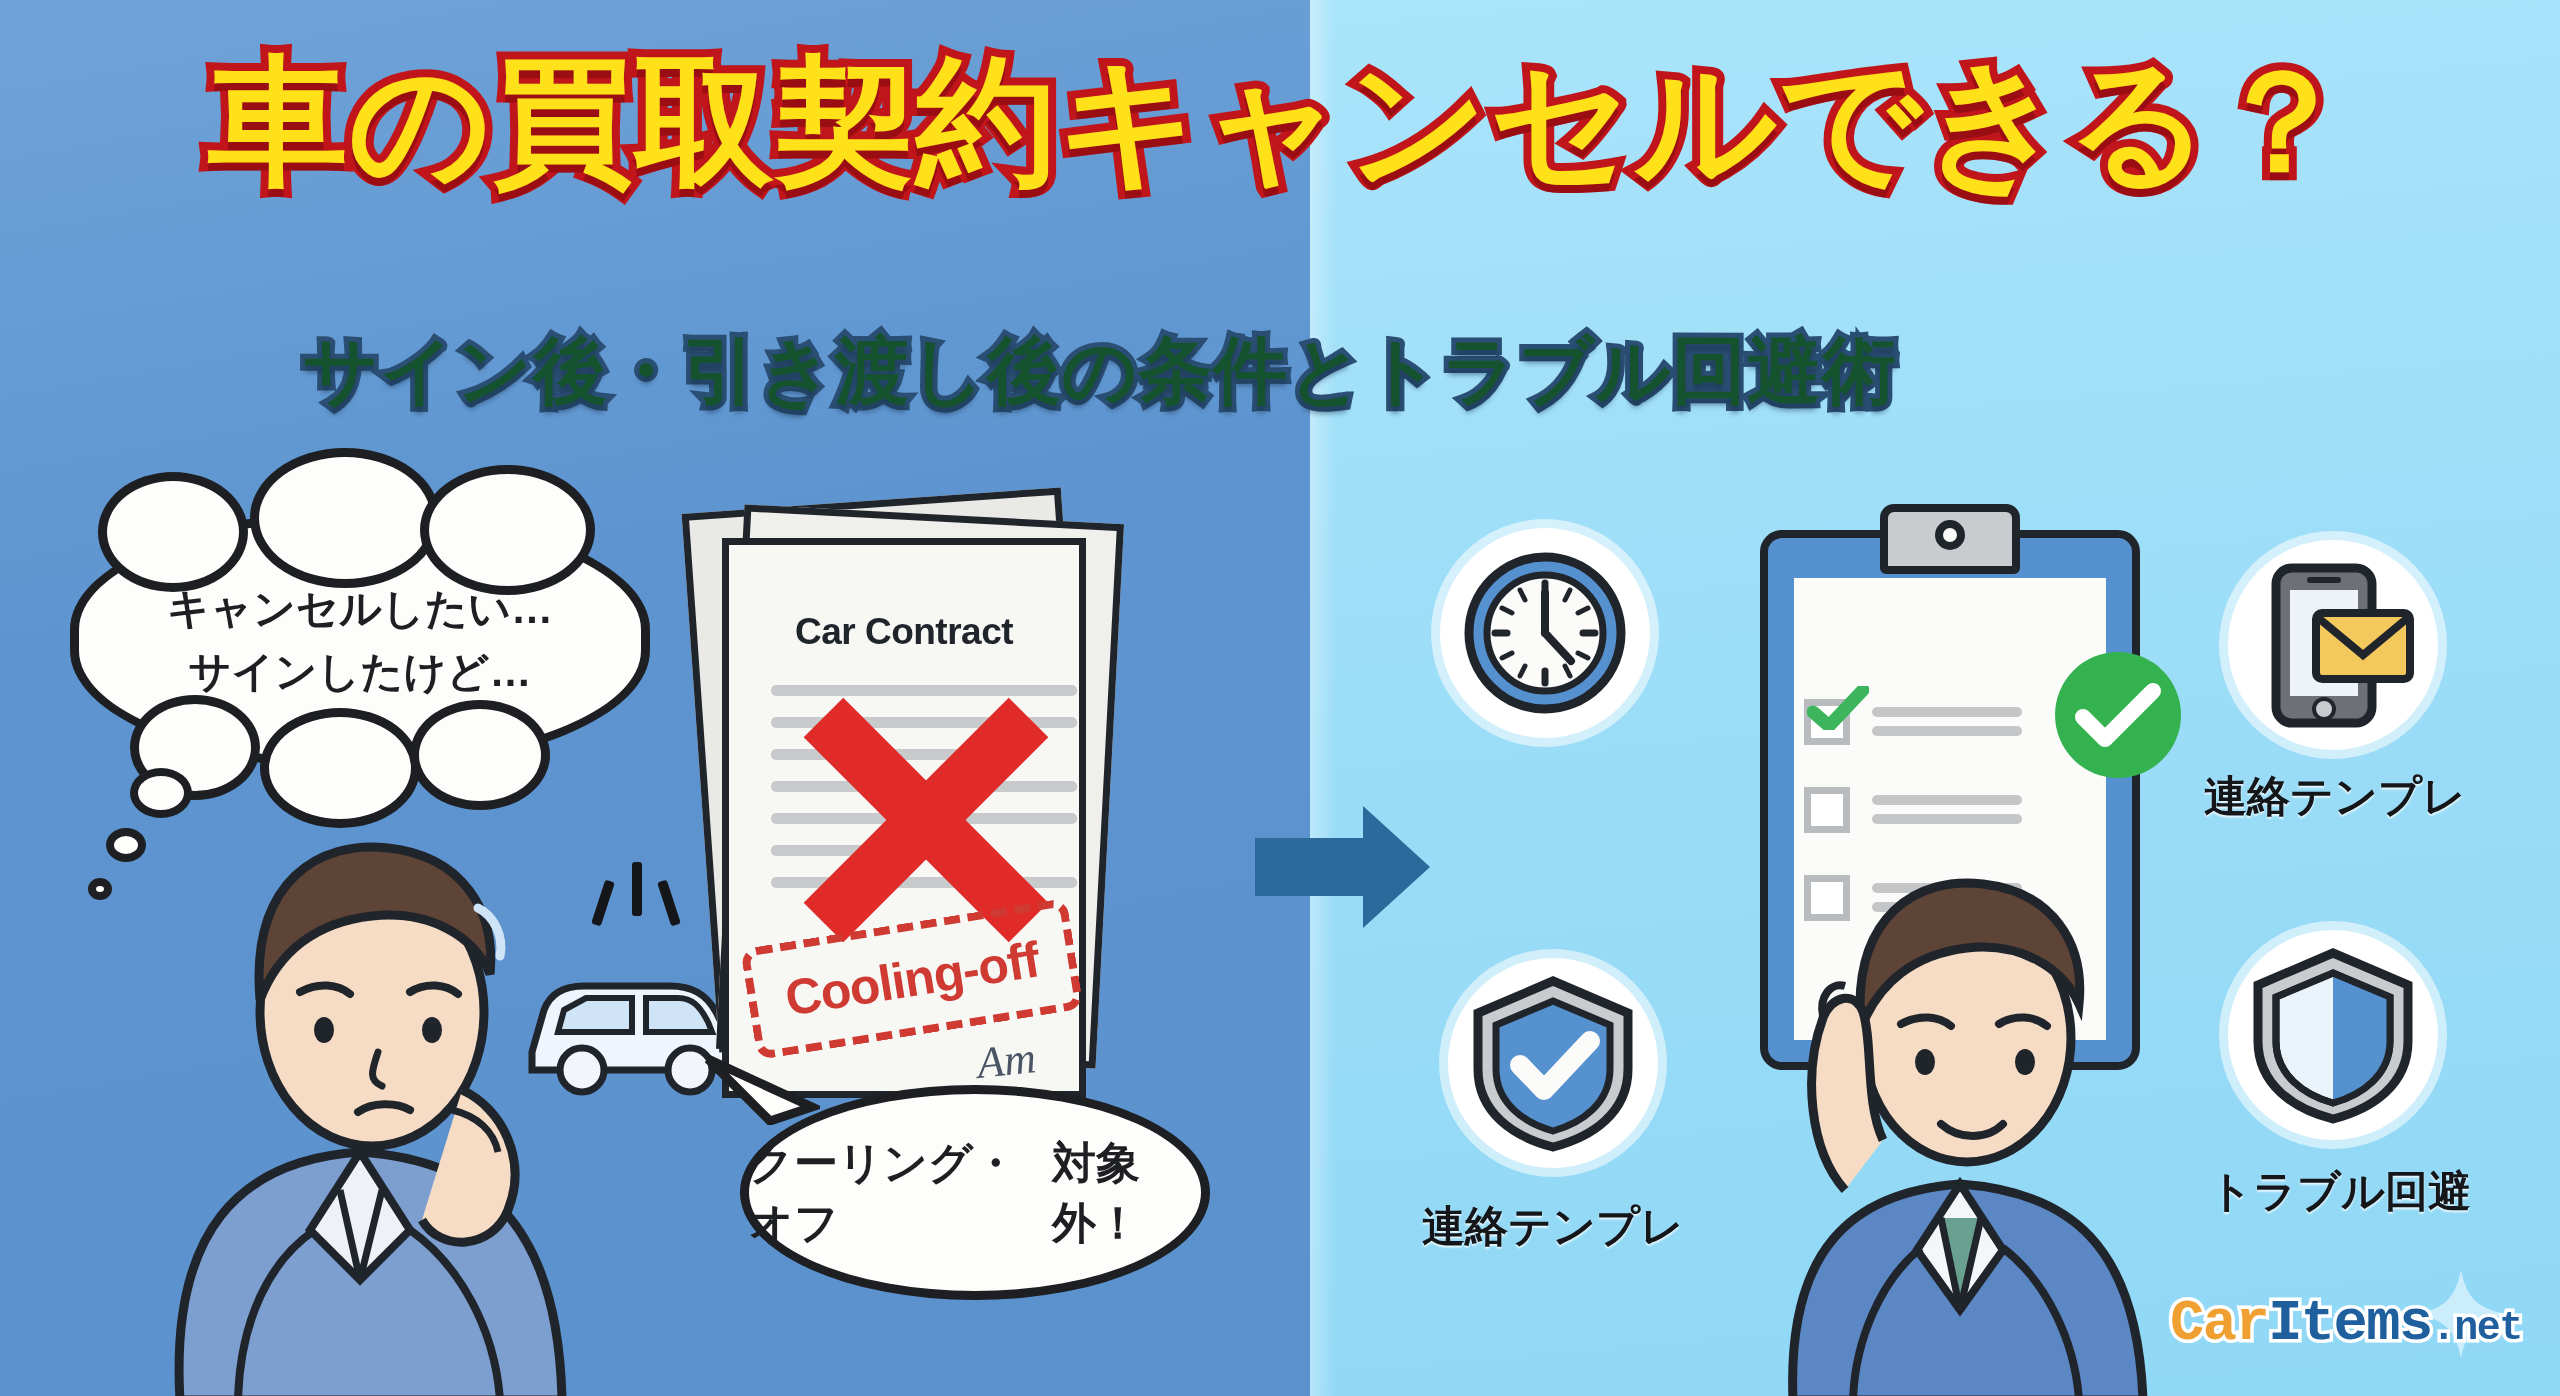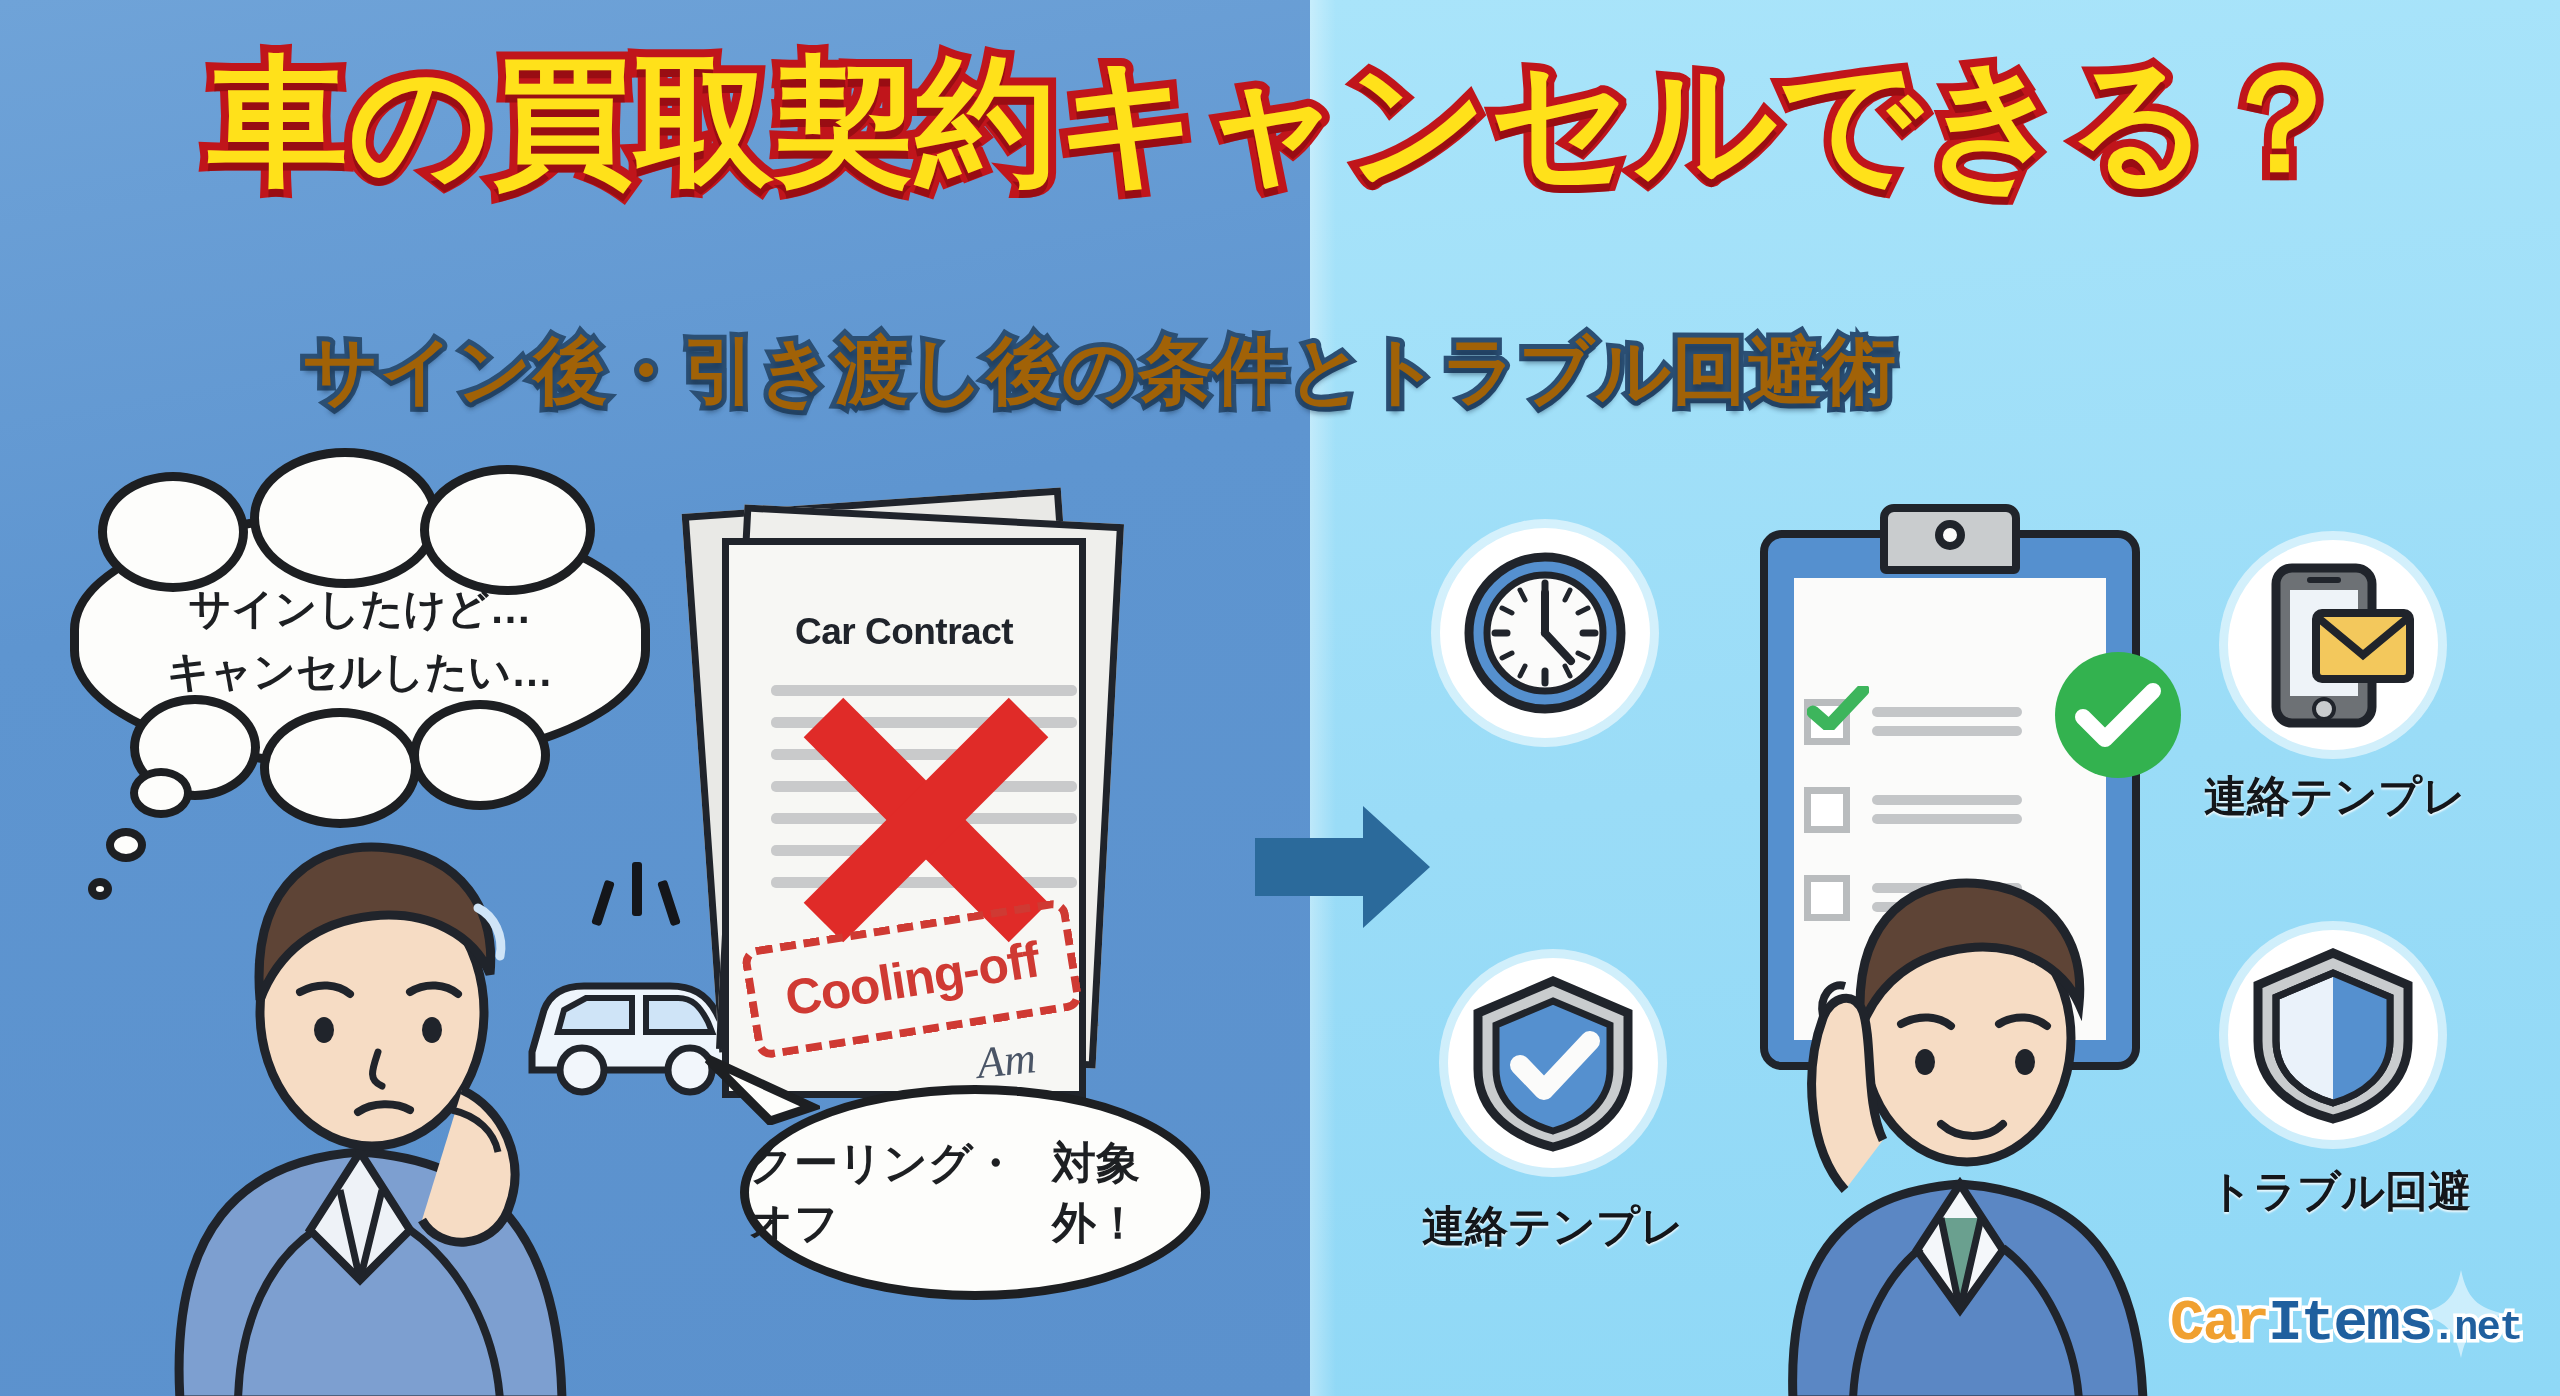--- a/index.html
+++ b/index.html
@@ -16,21 +16,21 @@
 
   
   .headline { position:absolute; left:0; top:52px; width:2560px; text-align:center;
               font-size:140px; font-weight:bold; letter-spacing:1px; color:#ffe11a;
               line-height:1.0; white-space:nowrap;
               -webkit-text-stroke:16px #c0151b;
               paint-order:stroke fill;
               text-shadow:0 8px 0 rgba(120,8,12,.55); }
 
   .subhead { position:absolute; left:0; top:322px; width:2200px; text-align:center;
-             font-size:74px; font-weight:bold; color:#a16207; white-space:nowrap;
+             font-size:74px; font-weight:bold; color:#14532d; white-space:nowrap;
              -webkit-text-stroke:10px #2b4f74; paint-order:stroke fill;
              text-shadow:0 7px 5px rgba(20,45,70,.45); letter-spacing:1px; }
 
   
   .thought { position:absolute; left:70px; top:510px; width:580px; height:260px; }
   .thought .cloud { position:absolute; inset:0; background:#fdfdfb; border:9px solid #1d1f22;
                     border-radius:50% / 46%; }
   .thought .lob { position:absolute; background:#fdfdfb; border:9px solid #1d1f22; border-radius:50%; }
   .thought .l1 { width:150px; height:120px; left:28px;  top:-38px; }
   .thought .l2 { width:190px; height:140px; left:180px; top:-62px; }
@@ -150,22 +150,22 @@
 
   <div class="thought">
     <div class="cloud"></div>
     <div class="lob l1"></div>
     <div class="lob l2"></div>
     <div class="lob l3"></div>
     <div class="lob l4"></div>
     <div class="lob l5"></div>
     <div class="lob l6"></div>
     <div class="txt">
+      <span>キャンセルしたい…</span>
       <span>サインしたけど…</span>
-      <span>キャンセルしたい…</span>
     </div>
     <div class="tail tail1"></div>
     <div class="tail tail2"></div>
     <div class="tail tail3"></div>
   </div>
 
   <svg class="person-l" viewBox="0 0 520 640">
     <path d="M70 640 C60 470 130 400 250 392 C370 400 448 460 452 640 Z" fill="#7d9fd0" stroke="#20242b" stroke-width="9"></path>
     <path d="M250 392 L200 470 L250 520 L300 470 Z" fill="#eef2f7" stroke="#20242b" stroke-width="8"></path>
     <path d="M230 430 L250 520 L272 430" fill="none" stroke="#20242b" stroke-width="7"></path>

